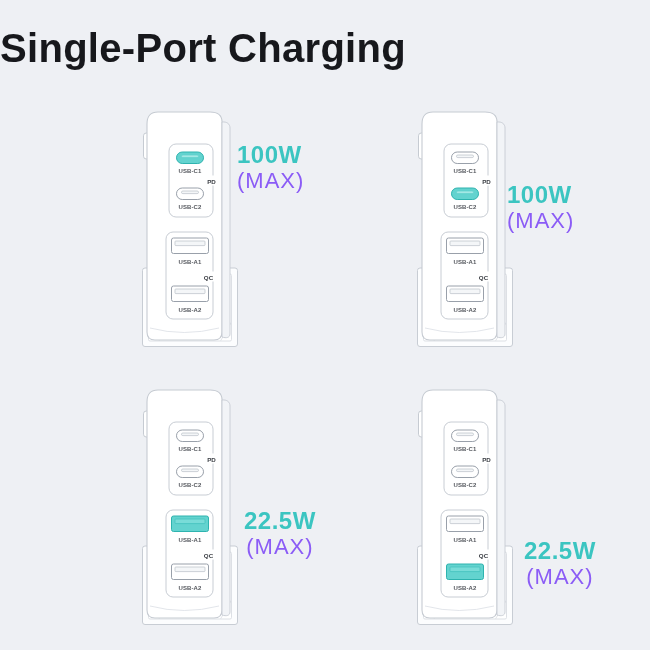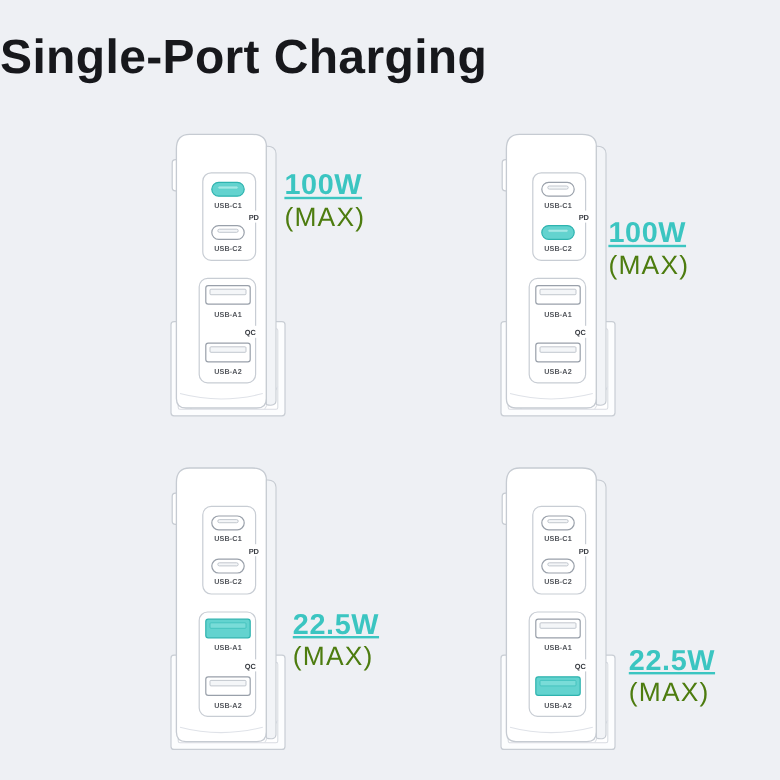--- a/index.html
+++ b/index.html
@@ -47,22 +47,22 @@
   .charger[data-highlight="c1"] .port-c1 .tongue,
   .charger[data-highlight="c2"] .port-c2 .tongue{
     fill:#a4e8e5;stroke:#5fd0cc;
   }
   .charger[data-highlight="a1"] .port-a1 .tongue,
   .charger[data-highlight="a2"] .port-a2 .tongue{
     fill:#79dcd8;stroke:#3fc0bc;
   }
 
   .watt-label{position:absolute;white-space:nowrap;}
-  .watt-power{font-size:24px;font-weight:700;letter-spacing:0.5px;line-height:26px;color:#3bc5c1;text-decoration:underline;}
-  .watt-max{font-size:22px;font-weight:400;letter-spacing:1px;line-height:26px;color:#4d7c0f;}
+  .watt-power{font-size:24px;font-weight:700;letter-spacing:0.5px;line-height:26px;color:#3bc5c1;}
+  .watt-max{font-size:22px;font-weight:400;letter-spacing:1px;line-height:26px;color:#8b5cf6;text-align:center;}
   .u-tl .watt-label{left:95px;top:34px;}
   .u-tr .watt-label{left:90px;top:74px;}
   .u-bl .watt-label{left:102px;top:122px;}
   .u-br .watt-label{left:107px;top:152px;}
 </style>
 </head>
 <body>
 
 <h1 class="page-title">Single-Port Charging</h1>
 

